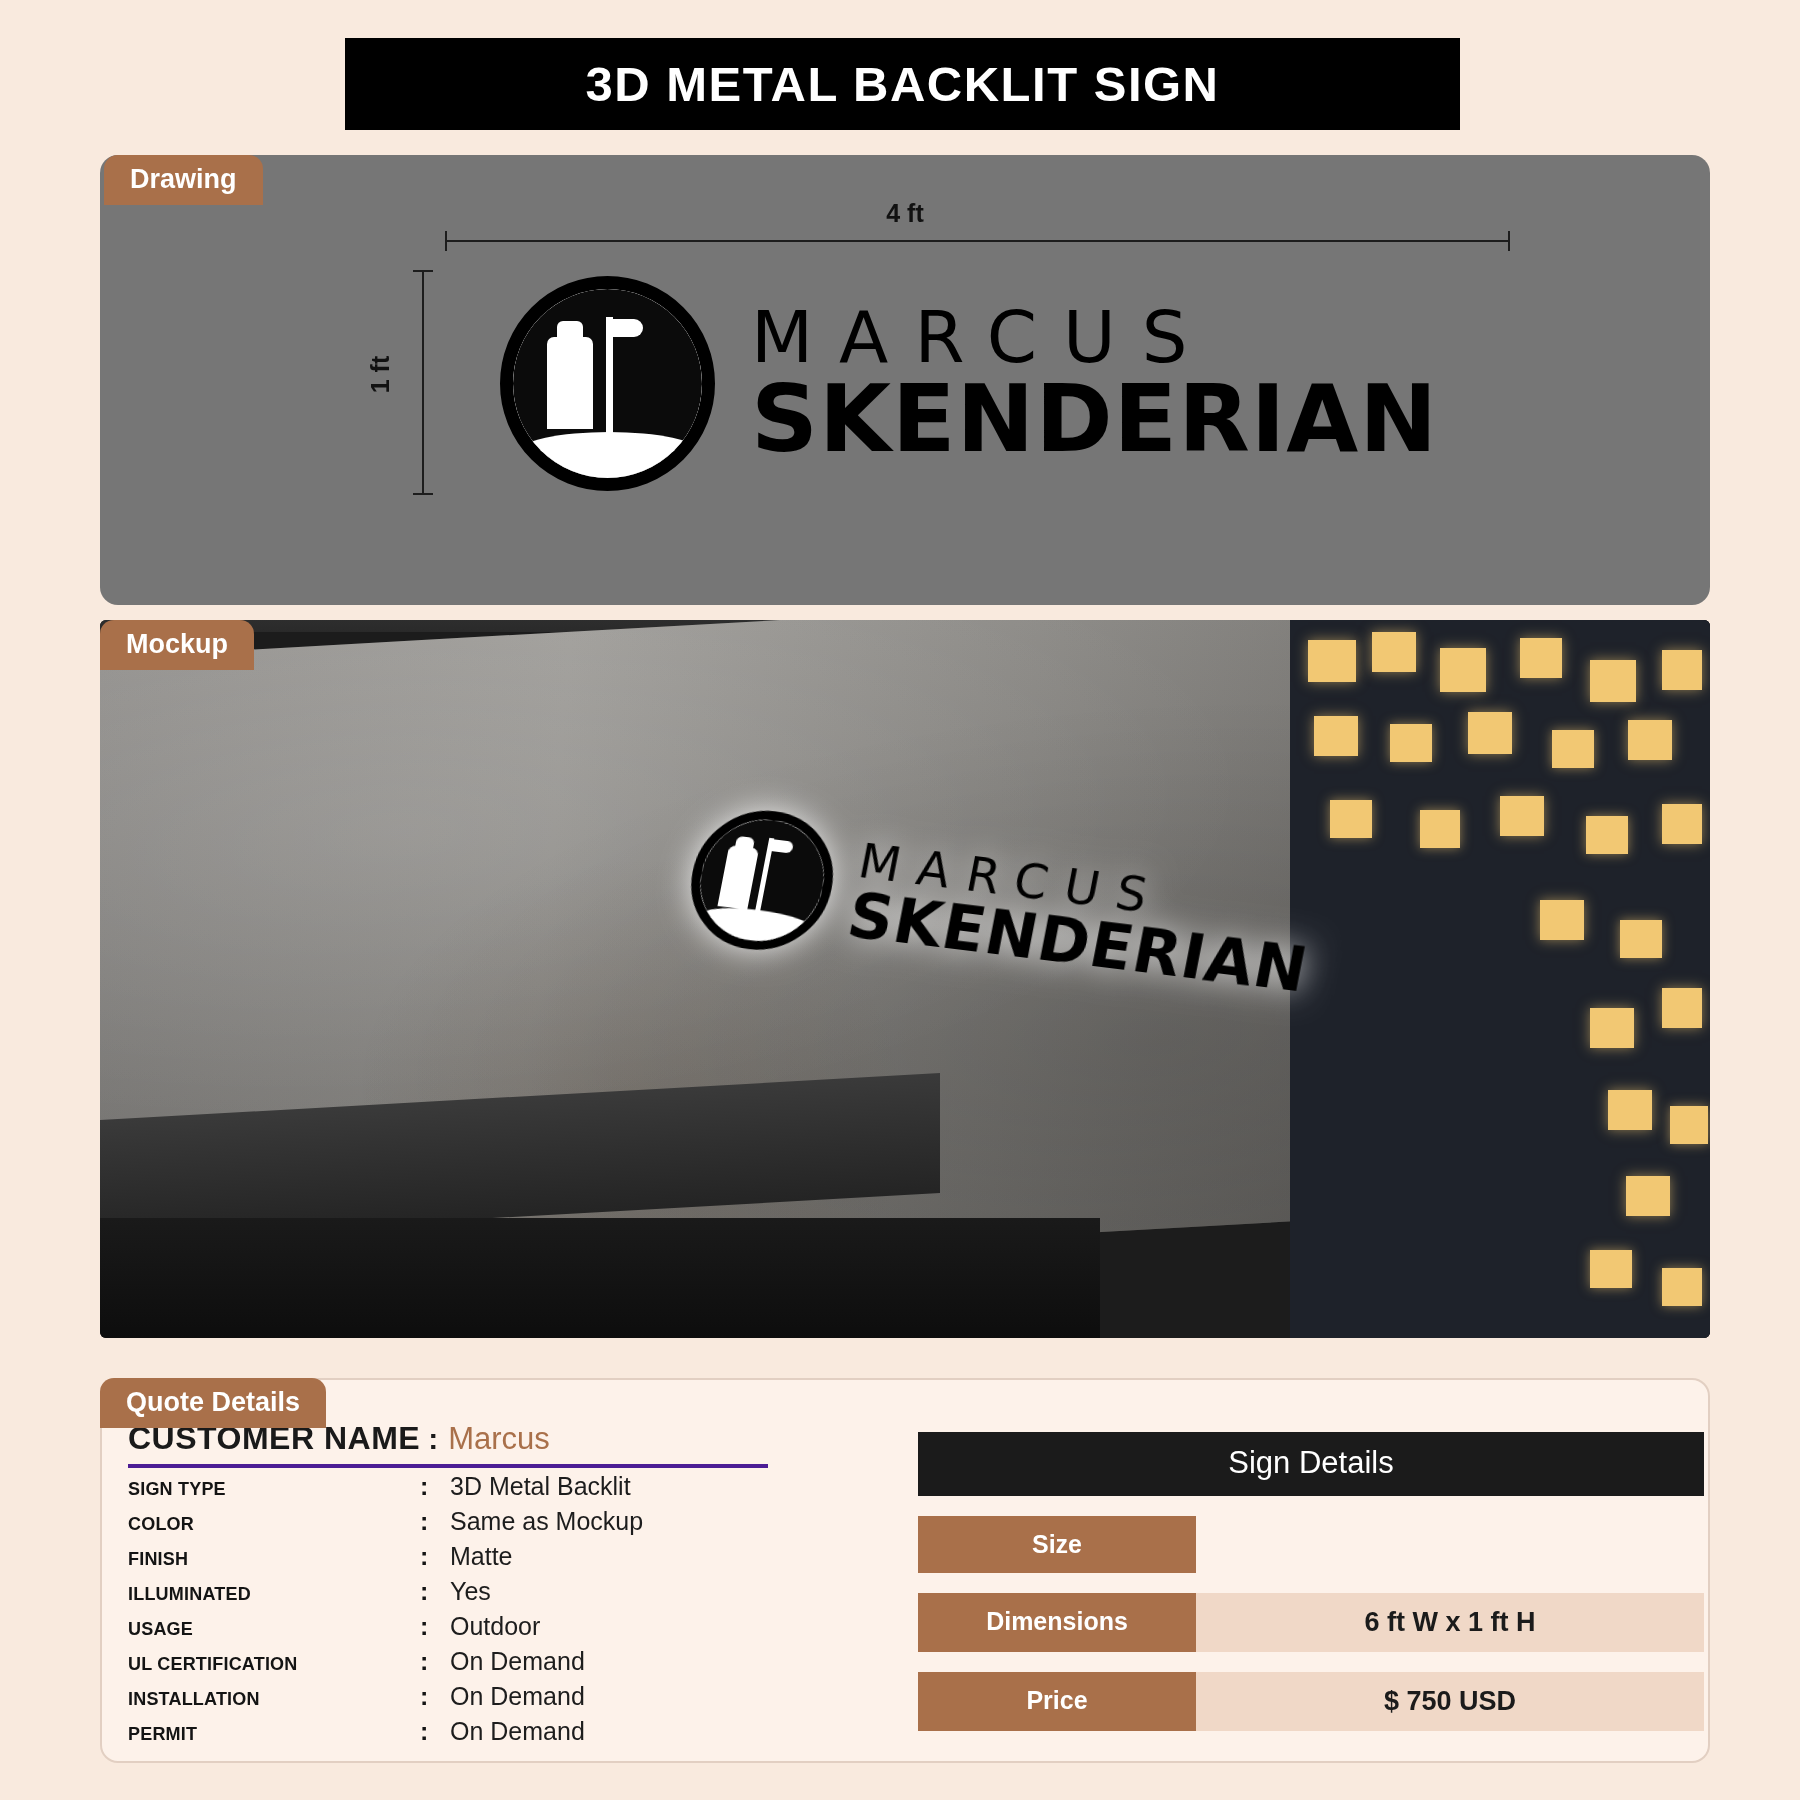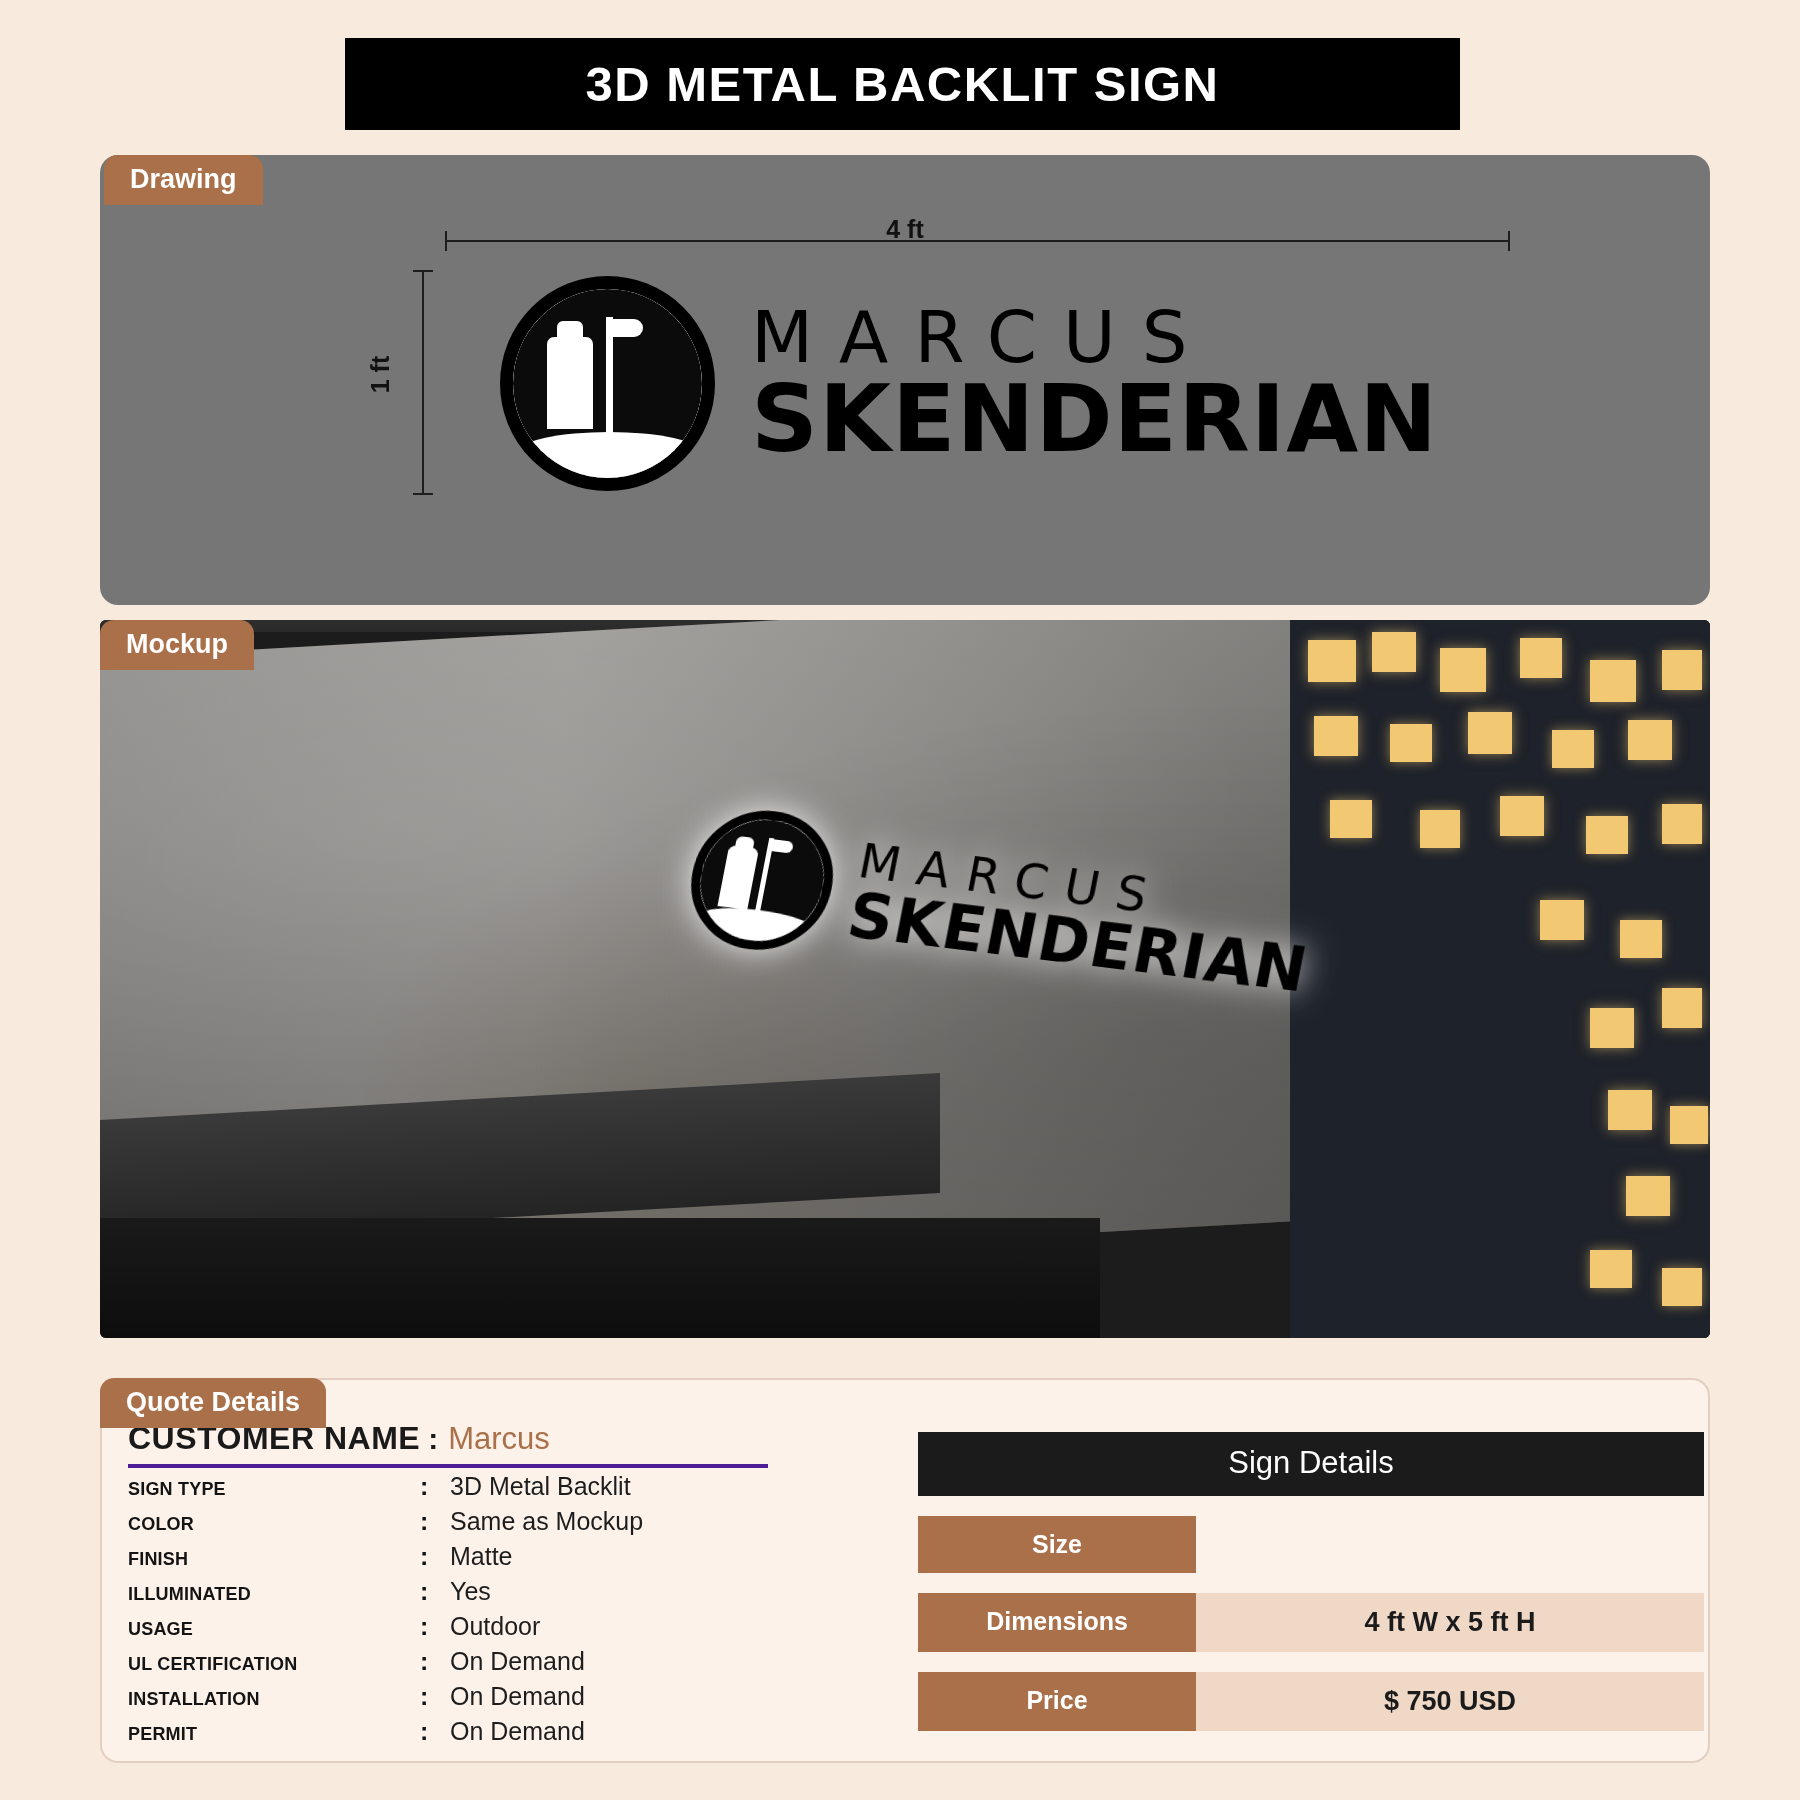--- a/index.html
+++ b/index.html
@@ -62,21 +62,21 @@
   .dim-top-line::before, .dim-top-line::after {
     content: ""; position: absolute; top: -9px;
     width: 2px; height: 20px; background: #1d1d1d;
   }
   .dim-top-line::before { left: 0; }
   .dim-top-line::after { right: 0; }
   .dim-top-text {
     position: absolute;
     left: 0; top: 44px; width: 100%;
     text-align: center;
-    font-size: 25px; font-weight: bold; color: #111; margin-top: 16px;
+    font-size: 25px; font-weight: bold; color: #111;
   }
   .dim-left-line {
     position: absolute;
     left: 322px; top: 115px;
     width: 2px; height: 225px;
     background: #1d1d1d;
   }
   .dim-left-line::before, .dim-left-line::after {
     content: ""; position: absolute; left: -9px;
     width: 20px; height: 2px; background: #1d1d1d;
@@ -462,21 +462,21 @@
     </div>
   </div>
 
   <div class="sign-details">
     <div class="sd-header">Sign Details</div>
     <div class="sd-row">
       <div class="sd-key">Size</div>
     </div>
     <div class="sd-row">
       <div class="sd-key">Dimensions</div>
-      <div class="sd-val">4 ft W x 5 ft H</div>
+      <div class="sd-val">6 ft W x 1 ft H</div>
     </div>
     <div class="sd-row">
       <div class="sd-key">Price</div>
       <div class="sd-val">$ 750 USD</div>
     </div>
   </div>
 
 </div>
 
 </body></html>

